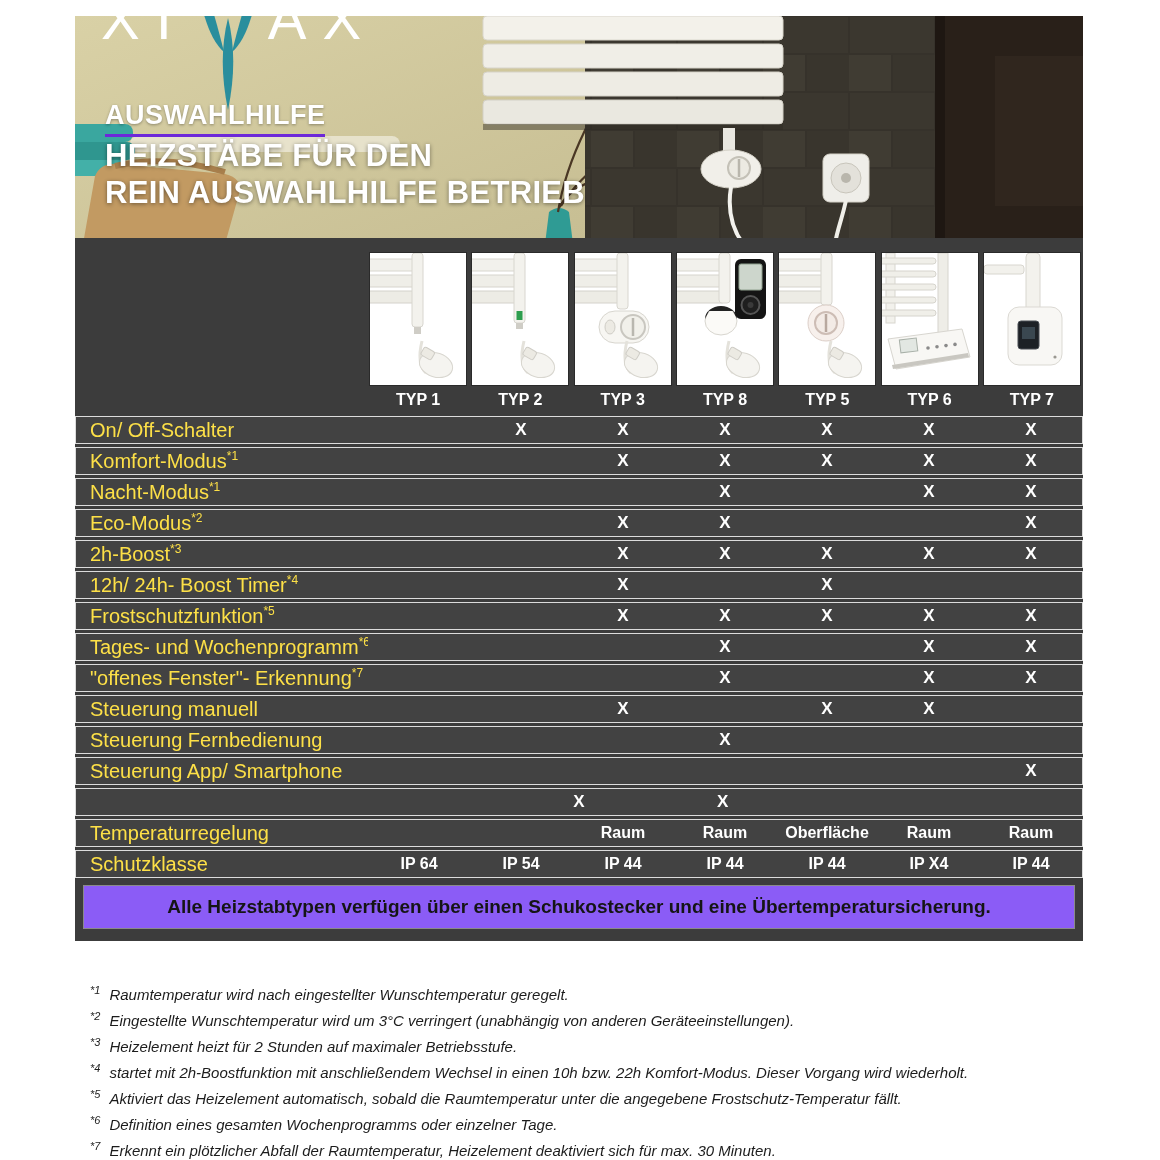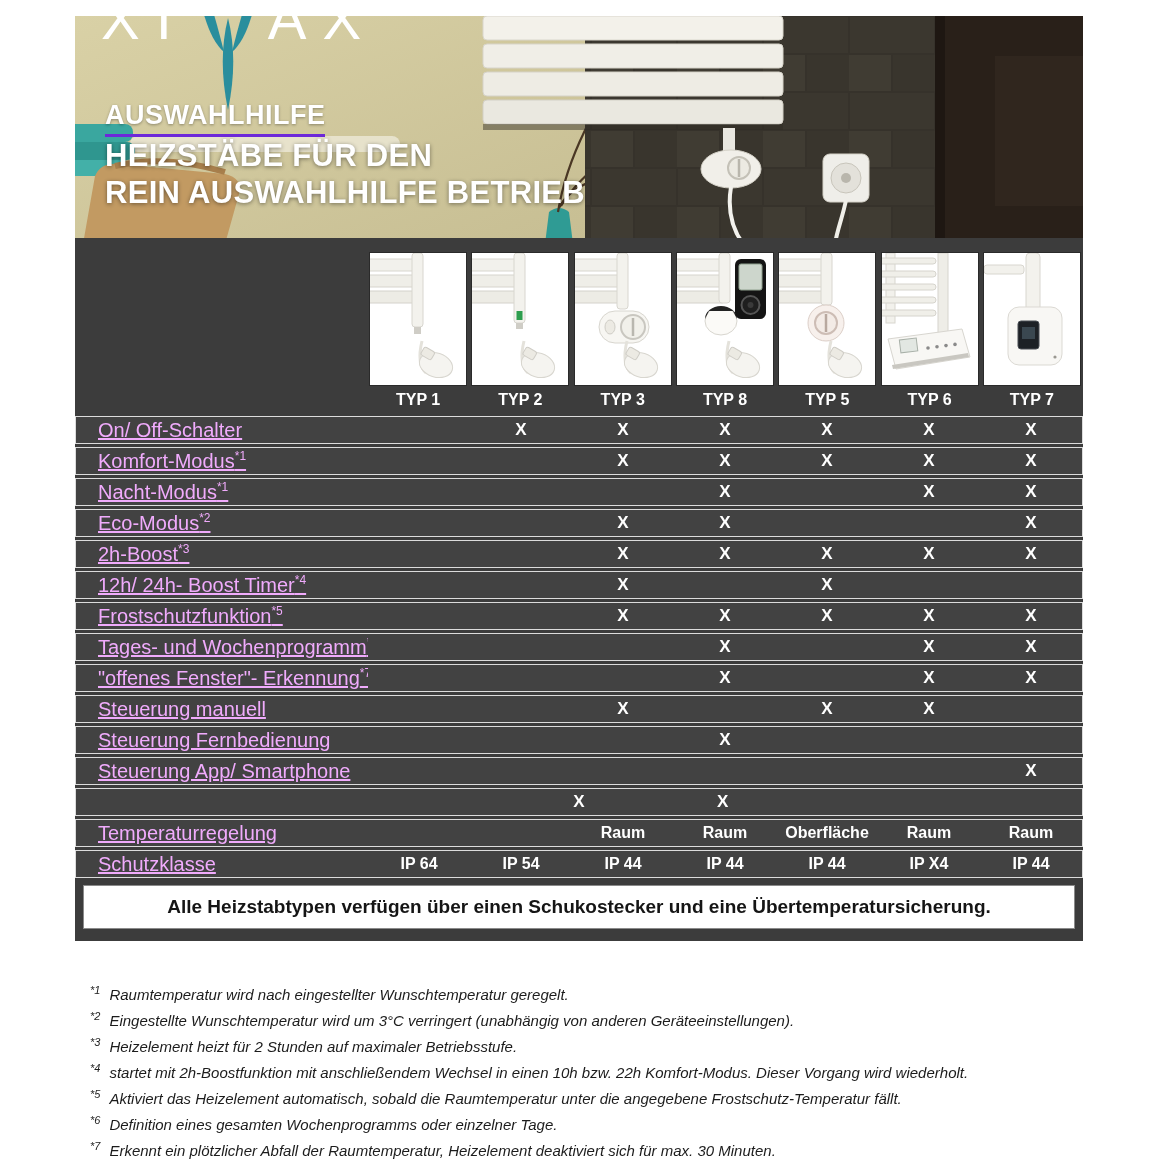--- a/index.html
+++ b/index.html
@@ -20,26 +20,26 @@
   .tableblock{position:absolute;left:75px;top:238px;width:1008px;background:#3c3c3c;
         padding:14px 0 12px 0;box-sizing:border-box;}
   .thumbrow{display:flex;padding-left:292px;}
   .thumbrow .cell{flex:1;display:flex;justify-content:center;}
   .thumb{width:96px;height:132px;background:#fff;border:1px solid #2a2a2a;}
   .typrow{display:flex;padding-left:292px;margin:5px 0 7px 0;}
   .typrow .cell{flex:1;text-align:center;color:#fff;font-size:16px;font-weight:bold;}
   .frows{padding:0;}
   .frow{display:flex;align-items:center;background:#424242;border:1px solid #dcdcdc;
         height:26px;margin-bottom:3px;box-sizing:content-box;}
-  .frow .flabel{width:292px;box-sizing:border-box;padding-left:22px;color:#f0abfc;font-size:20px;
-        white-space:nowrap;overflow:hidden;text-decoration:underline;}
+  .frow .flabel{width:292px;box-sizing:border-box;padding-left:14px;color:#fde047;font-size:20px;
+        white-space:nowrap;overflow:hidden;}
   .frow .flabel sup{font-size:12px;}
   .frow .fcell{flex:1;text-align:center;color:#fff;font-size:17px;font-weight:bold;}
   .frow .fcell.smalltxt{font-size:16px;}
-  .banner{margin:7px 8px 0 8px;height:42px;background:#ffffff;border:1px solid #8a8a8a;
+  .banner{margin:7px 8px 0 8px;height:42px;background:#8b5cf6;border:1px solid #8a8a8a;
         display:flex;align-items:center;justify-content:center;
         color:#151515;font-size:19px;font-weight:bold;}
   
   .footnotes{position:absolute;left:90px;top:980px;width:1010px;color:#1c1c1c;
         font-style:italic;font-size:15px;}
   .fnline{height:20px;line-height:20px;margin-bottom:6px;white-space:nowrap;}
   .fnline sup{font-size:11px;font-style:italic;margin-right:9px;}
 </style>
 </head>
 <body>

